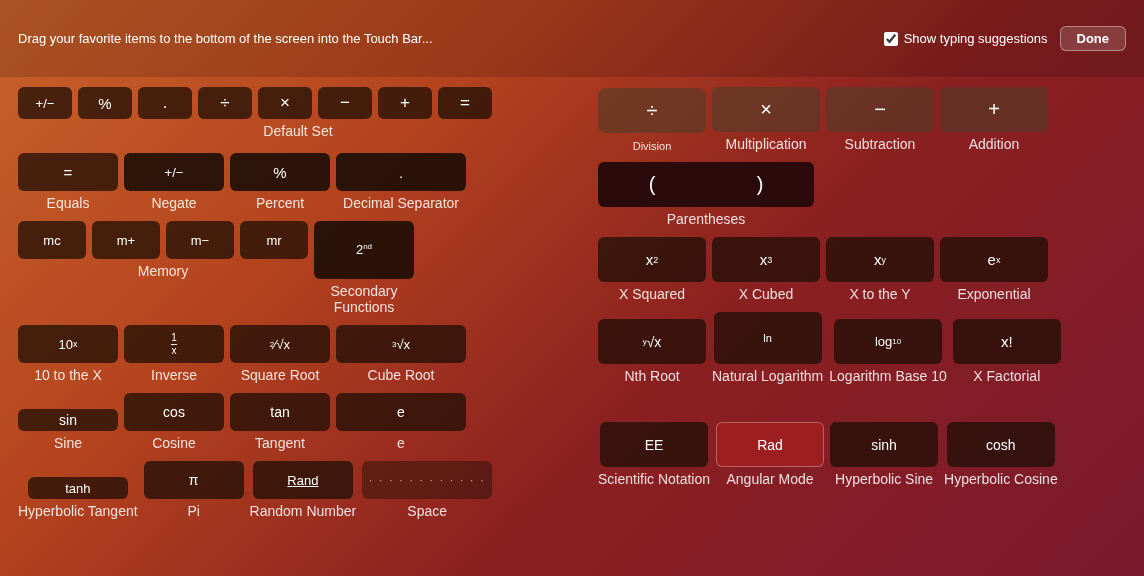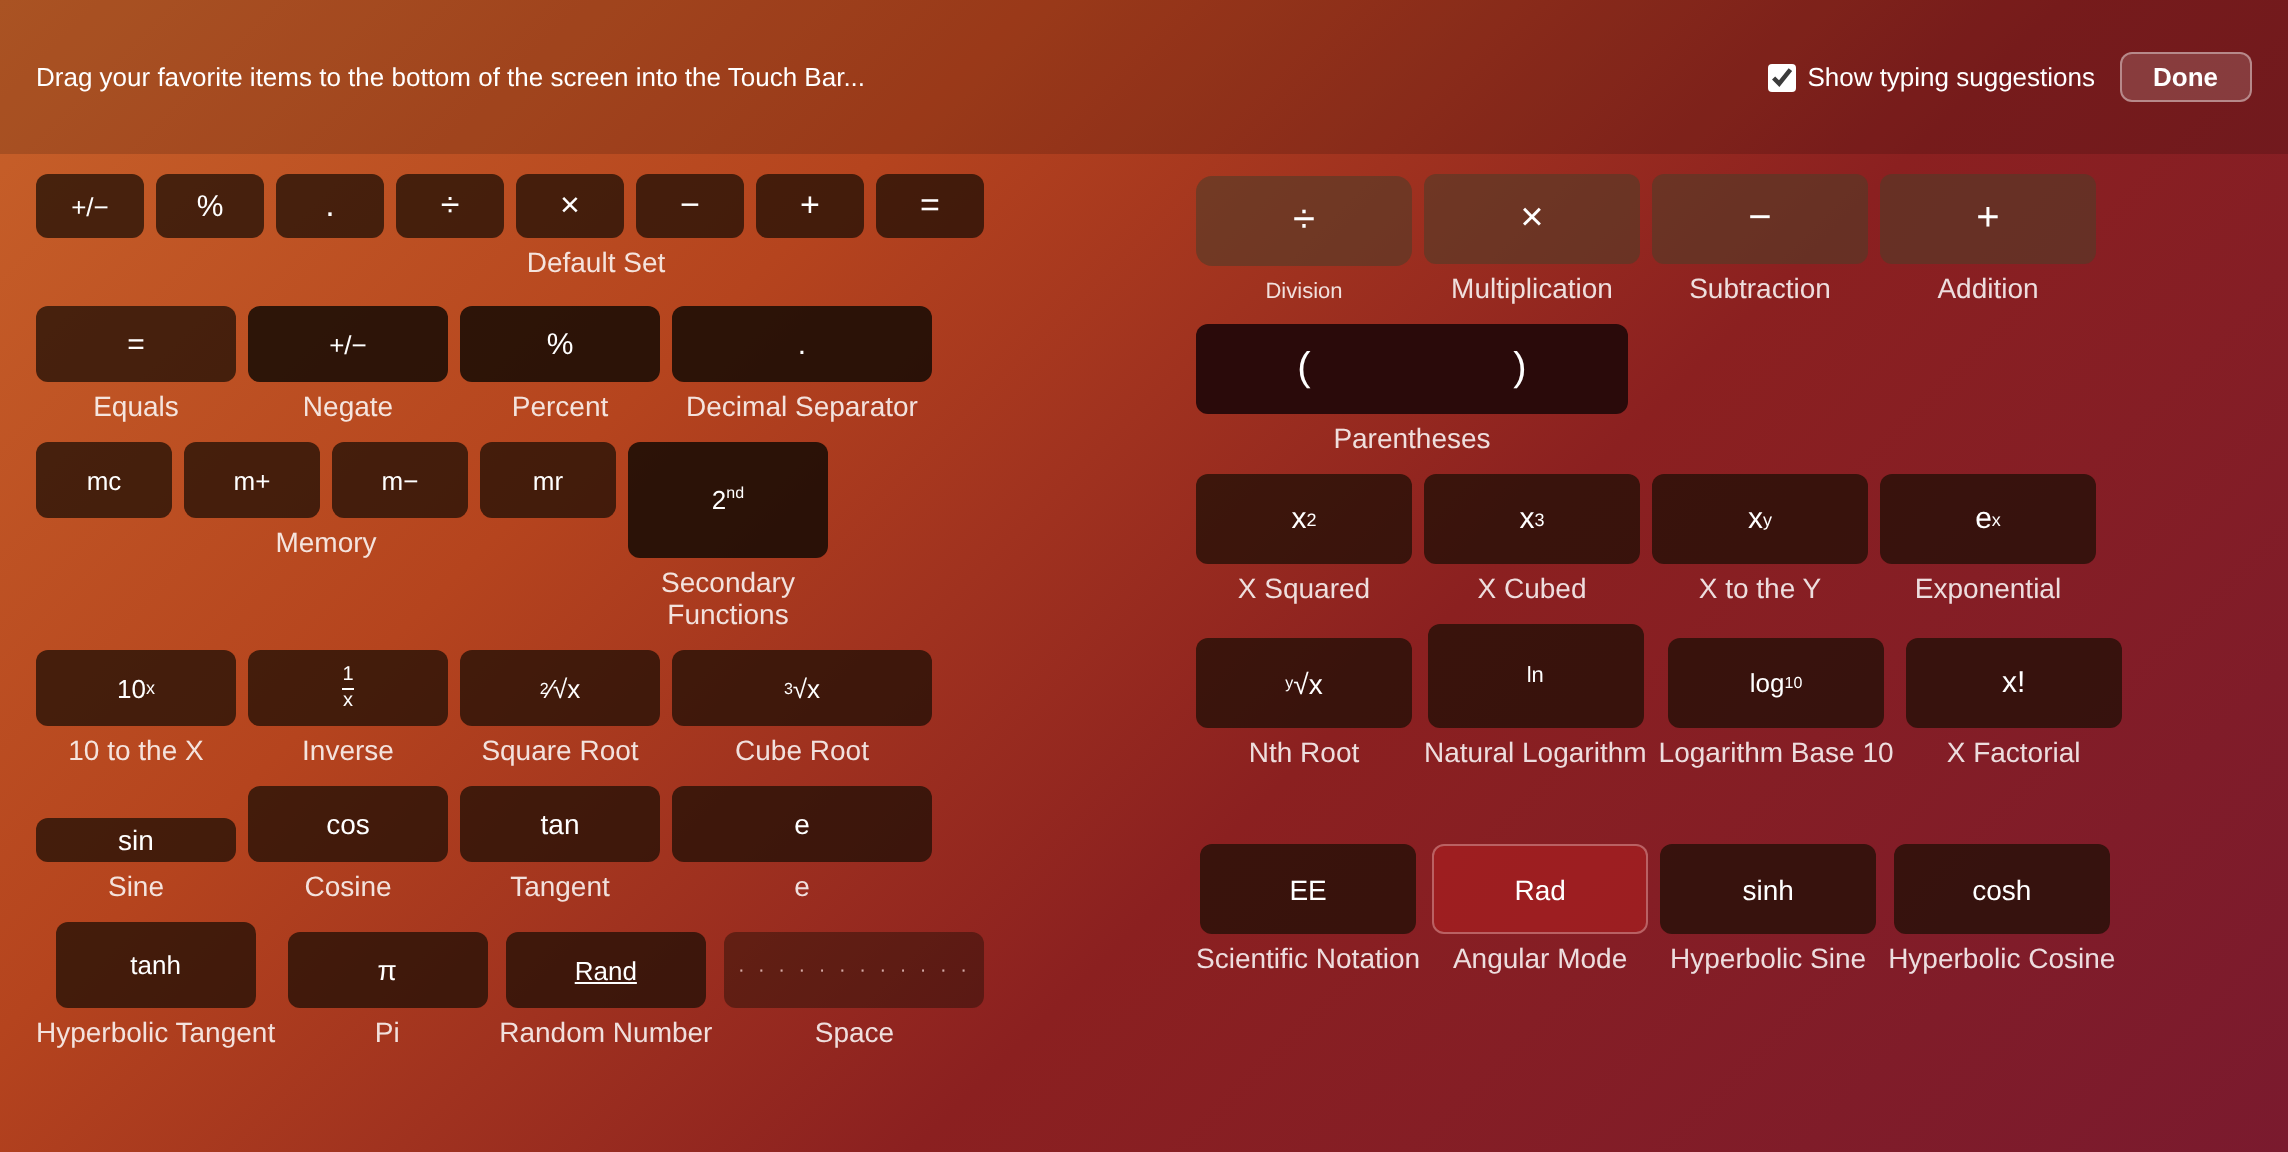--- a/index.html
+++ b/index.html
@@ -248,21 +248,21 @@
         <div class="section-label">Tangent</div>
       </div>
       <div class="row-item">
         <button class="key-btn" style="width:130px;height:38px;font-size:14px;">e</button>
         <div class="section-label">e</div>
       </div>
     </div>
 
     <div class="flex-row">
       <div class="row-item">
-        <button class="key-btn" style="width:100px;height:43px;font-size:13px;">tanh</button>
+        <button class="key-btn" style="width:100px;height:22px;font-size:13px;">tanh</button>
         <div class="section-label">Hyperbolic Tangent</div>
       </div>
       <div class="row-item">
         <button class="key-btn" style="width:100px;height:38px;font-size:14px;">π</button>
         <div class="section-label">Pi</div>
       </div>
       <div class="row-item">
         <button class="key-btn" style="width:100px;height:38px;font-size:13px;text-decoration:underline;">Rand</button>
         <div class="section-label">Random Number</div>
       </div>

